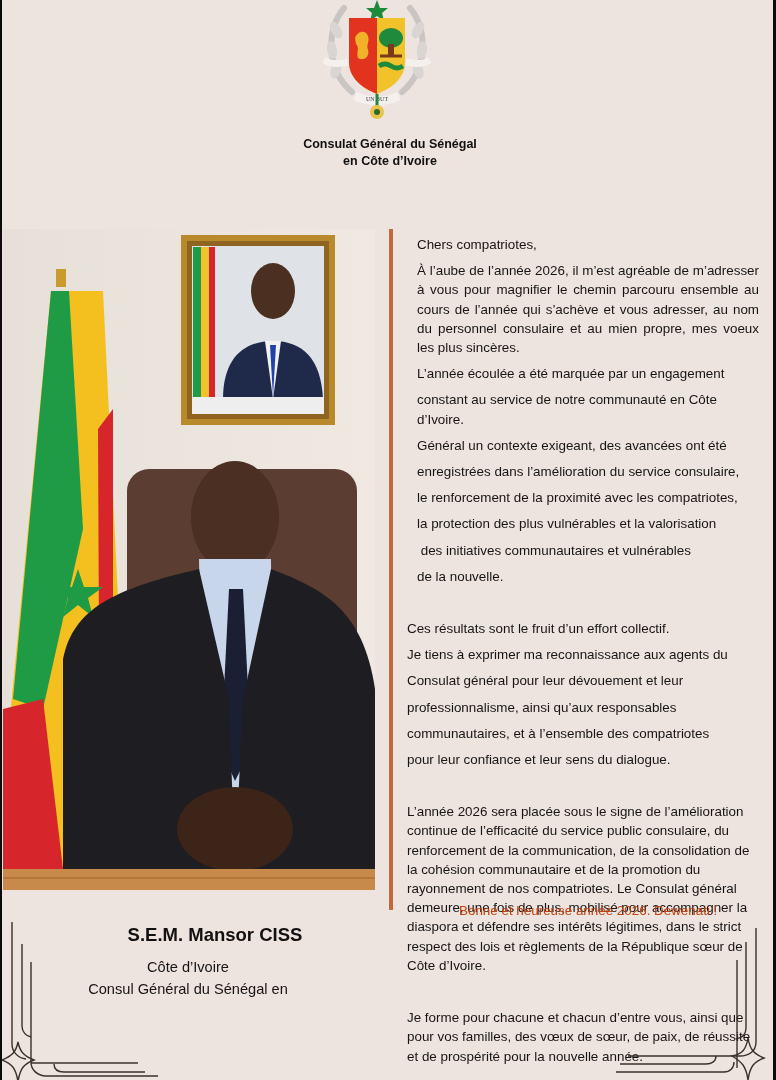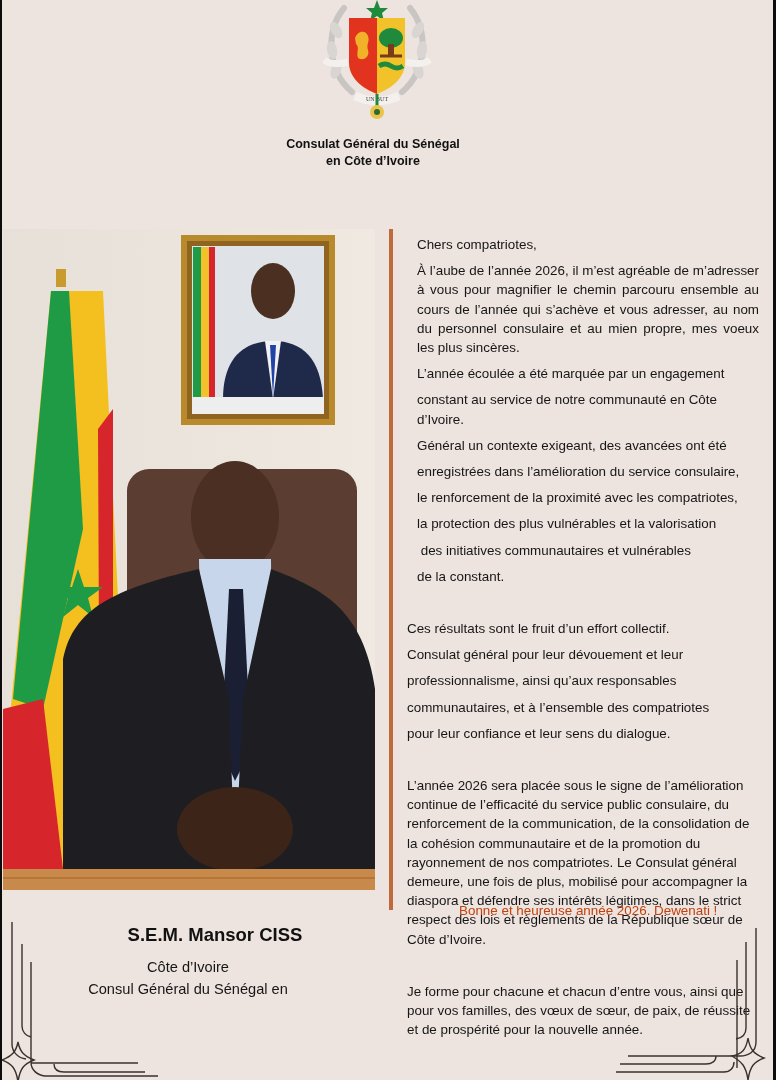--- a/index.html
+++ b/index.html
@@ -10,21 +10,21 @@
     color: #1a1a1a;
   }
   .page {
     position: absolute; left: 2px; top: 0; width: 771px; height: 1080px;
     background: #ede3df;
     overflow: hidden;
   }
   
   .emblem { position: absolute; left: 320px; top: 0; width: 110px; height: 122px; }
   .header-title {
-    position: absolute; left: 0; width: 742px; top: 136px;
+    position: absolute; left: 17px; width: 742px; top: 136px;
     text-align: center; font-weight: bold; font-size: 12.5px; line-height: 17px; color: #111;
   }
   
   .photo {
     position: absolute; left: 1px; top: 229px; width: 372px; height: 661px;
     background: #ede7e0; overflow: hidden;
   }
   .photo svg { display: block; }
   
   .divider {
@@ -160,25 +160,26 @@
     <p class="indent">Chers compatriotes,</p>
     <p class="indent just">À l’aube de l’année 2026, il m’est agréable de m’adresser à vous pour magnifier le chemin parcouru ensemble au cours de l’année qui s’achève et vous adresser, au nom du personnel consulaire et au mien propre, mes voeux les plus sincères.</p>
     <div class="indent">
       <p>L’année écoulée a été marquée par un engagement</p>
       <p>constant au service de notre communauté en Côte d’Ivoire.</p>
       <p>Général un contexte exigeant, des avancées ont été</p>
       <p>enregistrées dans l’amélioration du service consulaire,</p>
       <p>le renforcement de la proximité avec les compatriotes,</p>
       <p>la protection des plus vulnérables et la valorisation</p>
       <p style="white-space:pre"> des initiatives communautaires et vulnérables</p>
-      <p>de la constant.</p>
+      <p>de la nouvelle.</p>
     </div>
     <div class="gap"></div>
     <div>
       <p>Ces résultats sont le fruit d’un effort collectif.</p>
+      <p>Je tiens à exprimer ma reconnaissance aux agents du</p>
       <p>Consulat général pour leur dévouement et leur</p>
       <p>professionnalisme, ainsi qu’aux responsables</p>
       <p>communautaires, et à l’ensemble des compatriotes</p>
       <p>pour leur confiance et leur sens du dialogue.</p>
     </div>
     <div class="gap"></div>
     <p>L’année 2026 sera placée sous le signe de l’amélioration continue de l’efficacité du service public consulaire, du renforcement de la communication, de la consolidation de la cohésion communautaire et de la promotion du rayonnement de nos compatriotes. Le Consulat général demeure, une fois de plus, mobilisé pour accompagner la diaspora et défendre ses intérêts légitimes, dans le strict respect des lois et règlements de la République sœur de Côte d’Ivoire.</p>
     <div class="gap"></div>
     <p>Je forme pour chacune et chacun d’entre vous, ainsi que pour vos familles, des vœux de sœur, de paix, de réussite et de prospérité pour la nouvelle année.</p>
   </div>

